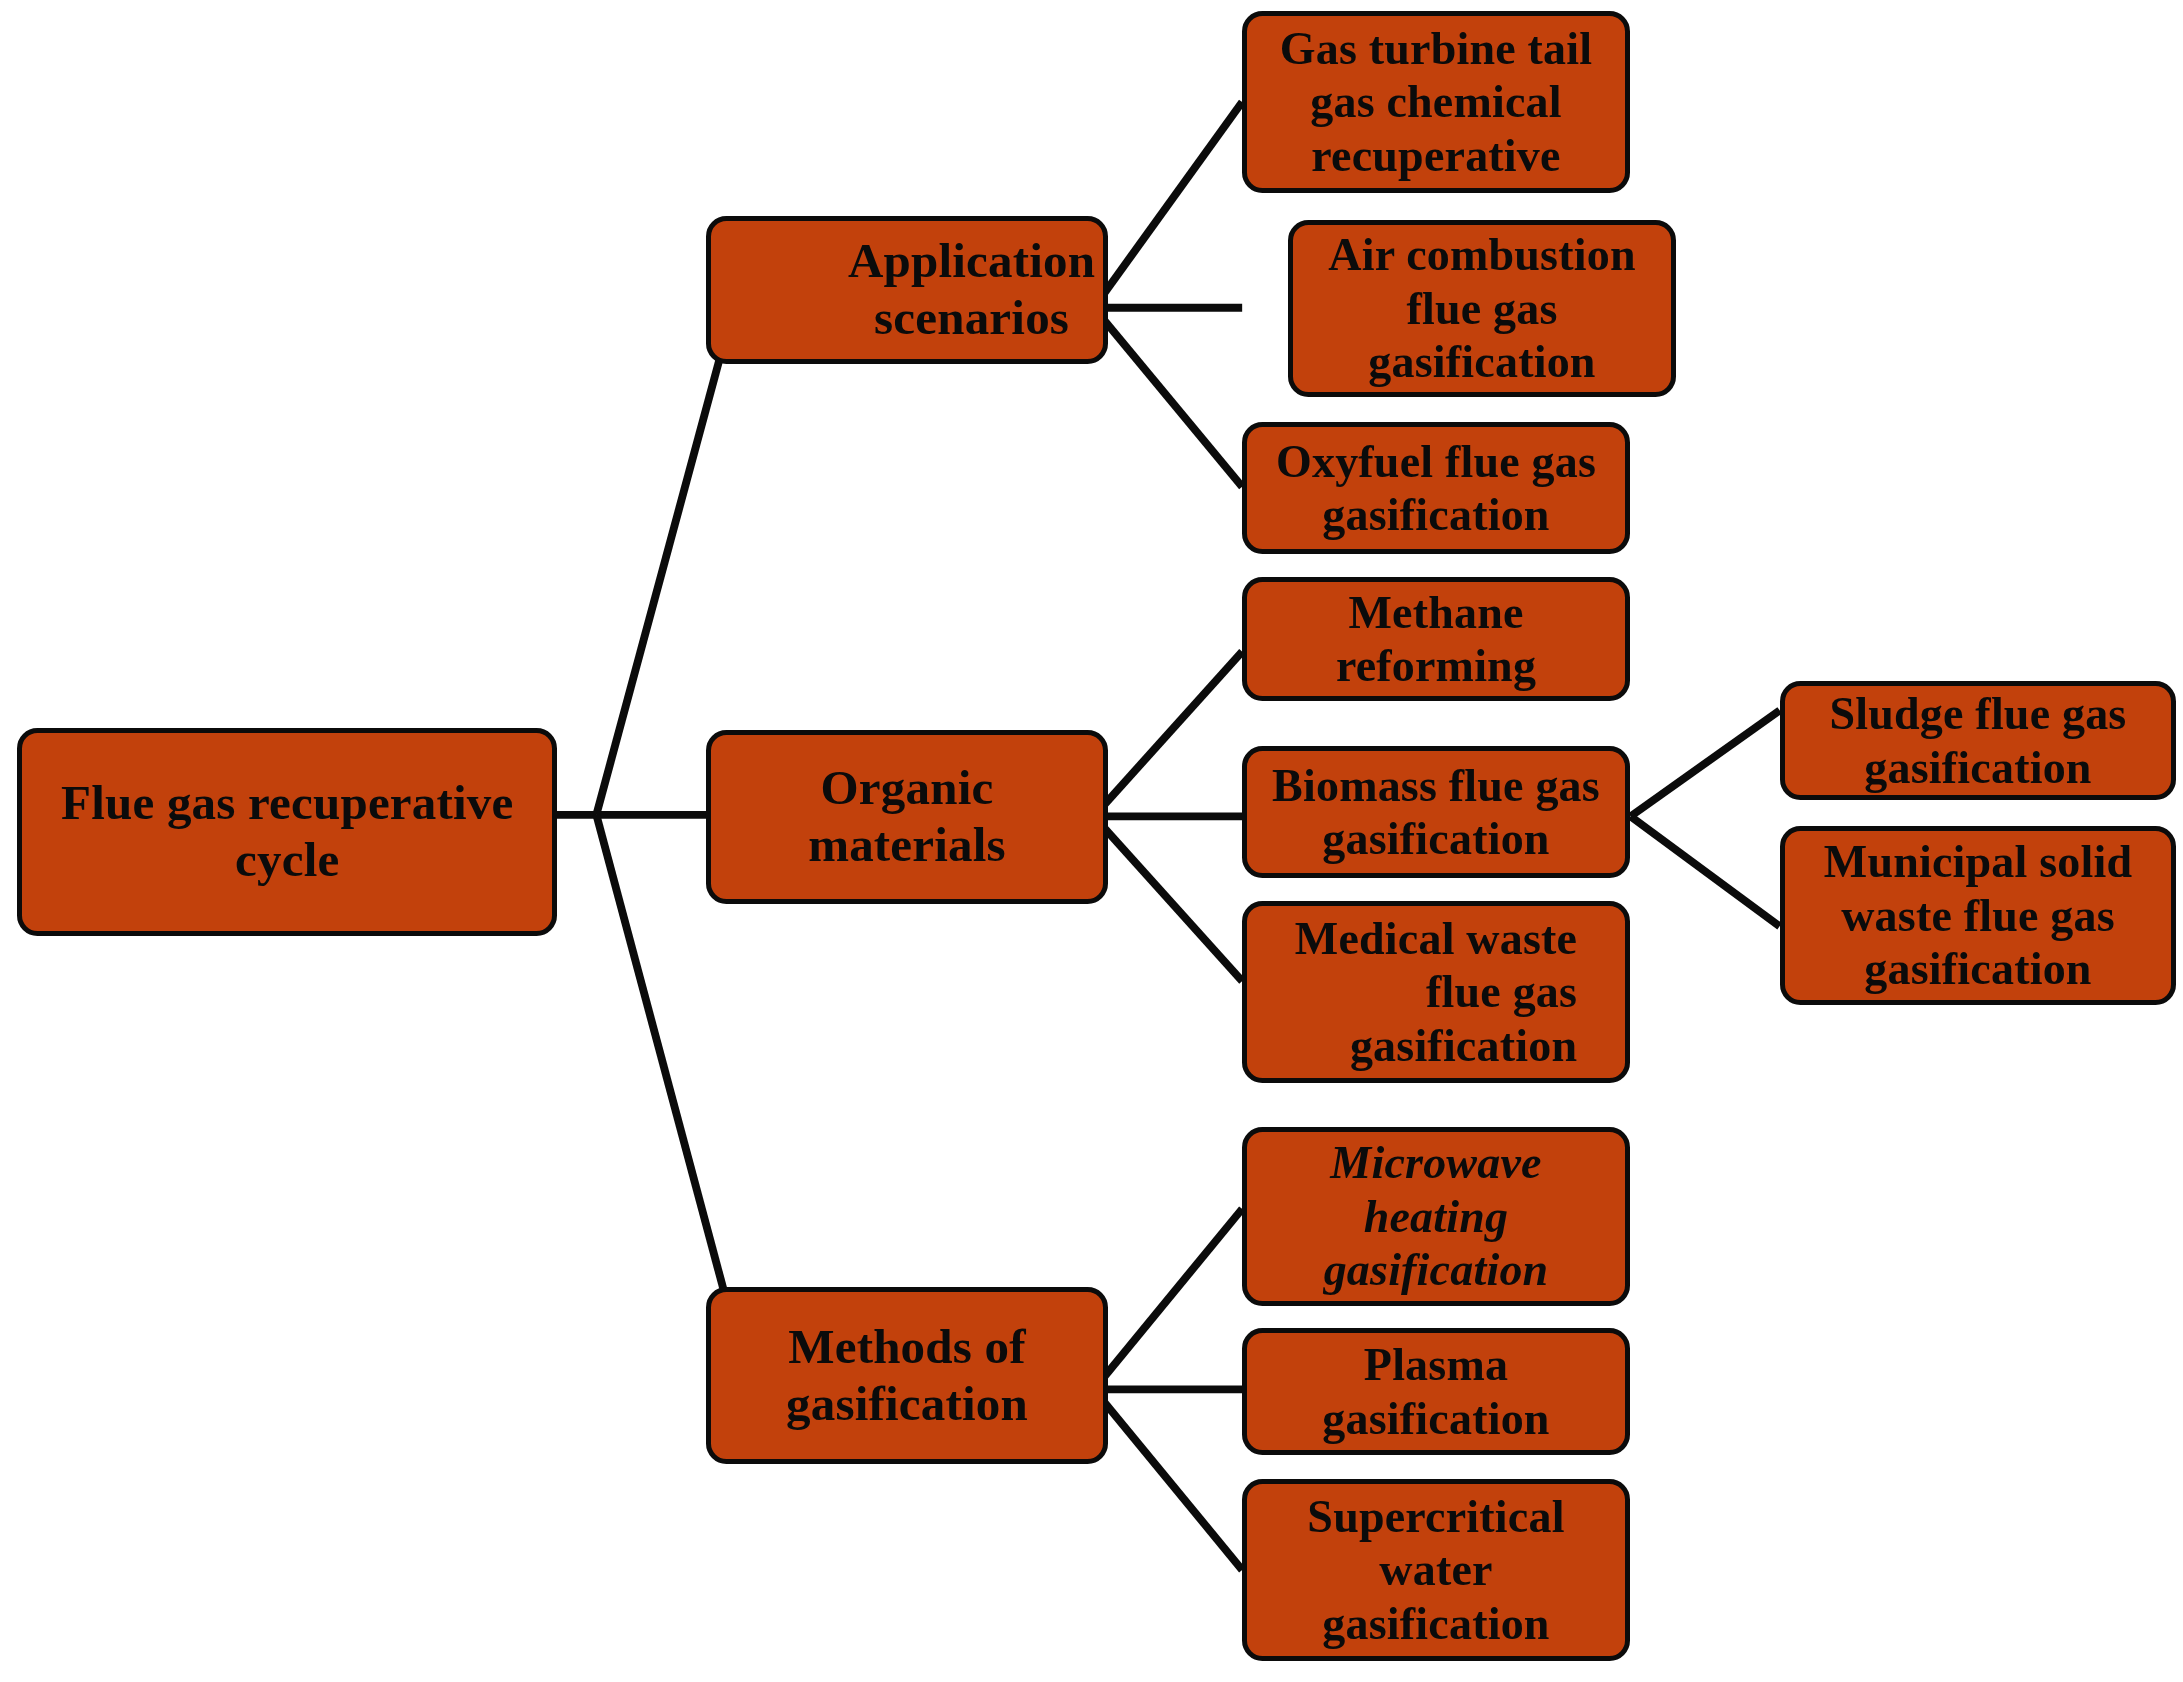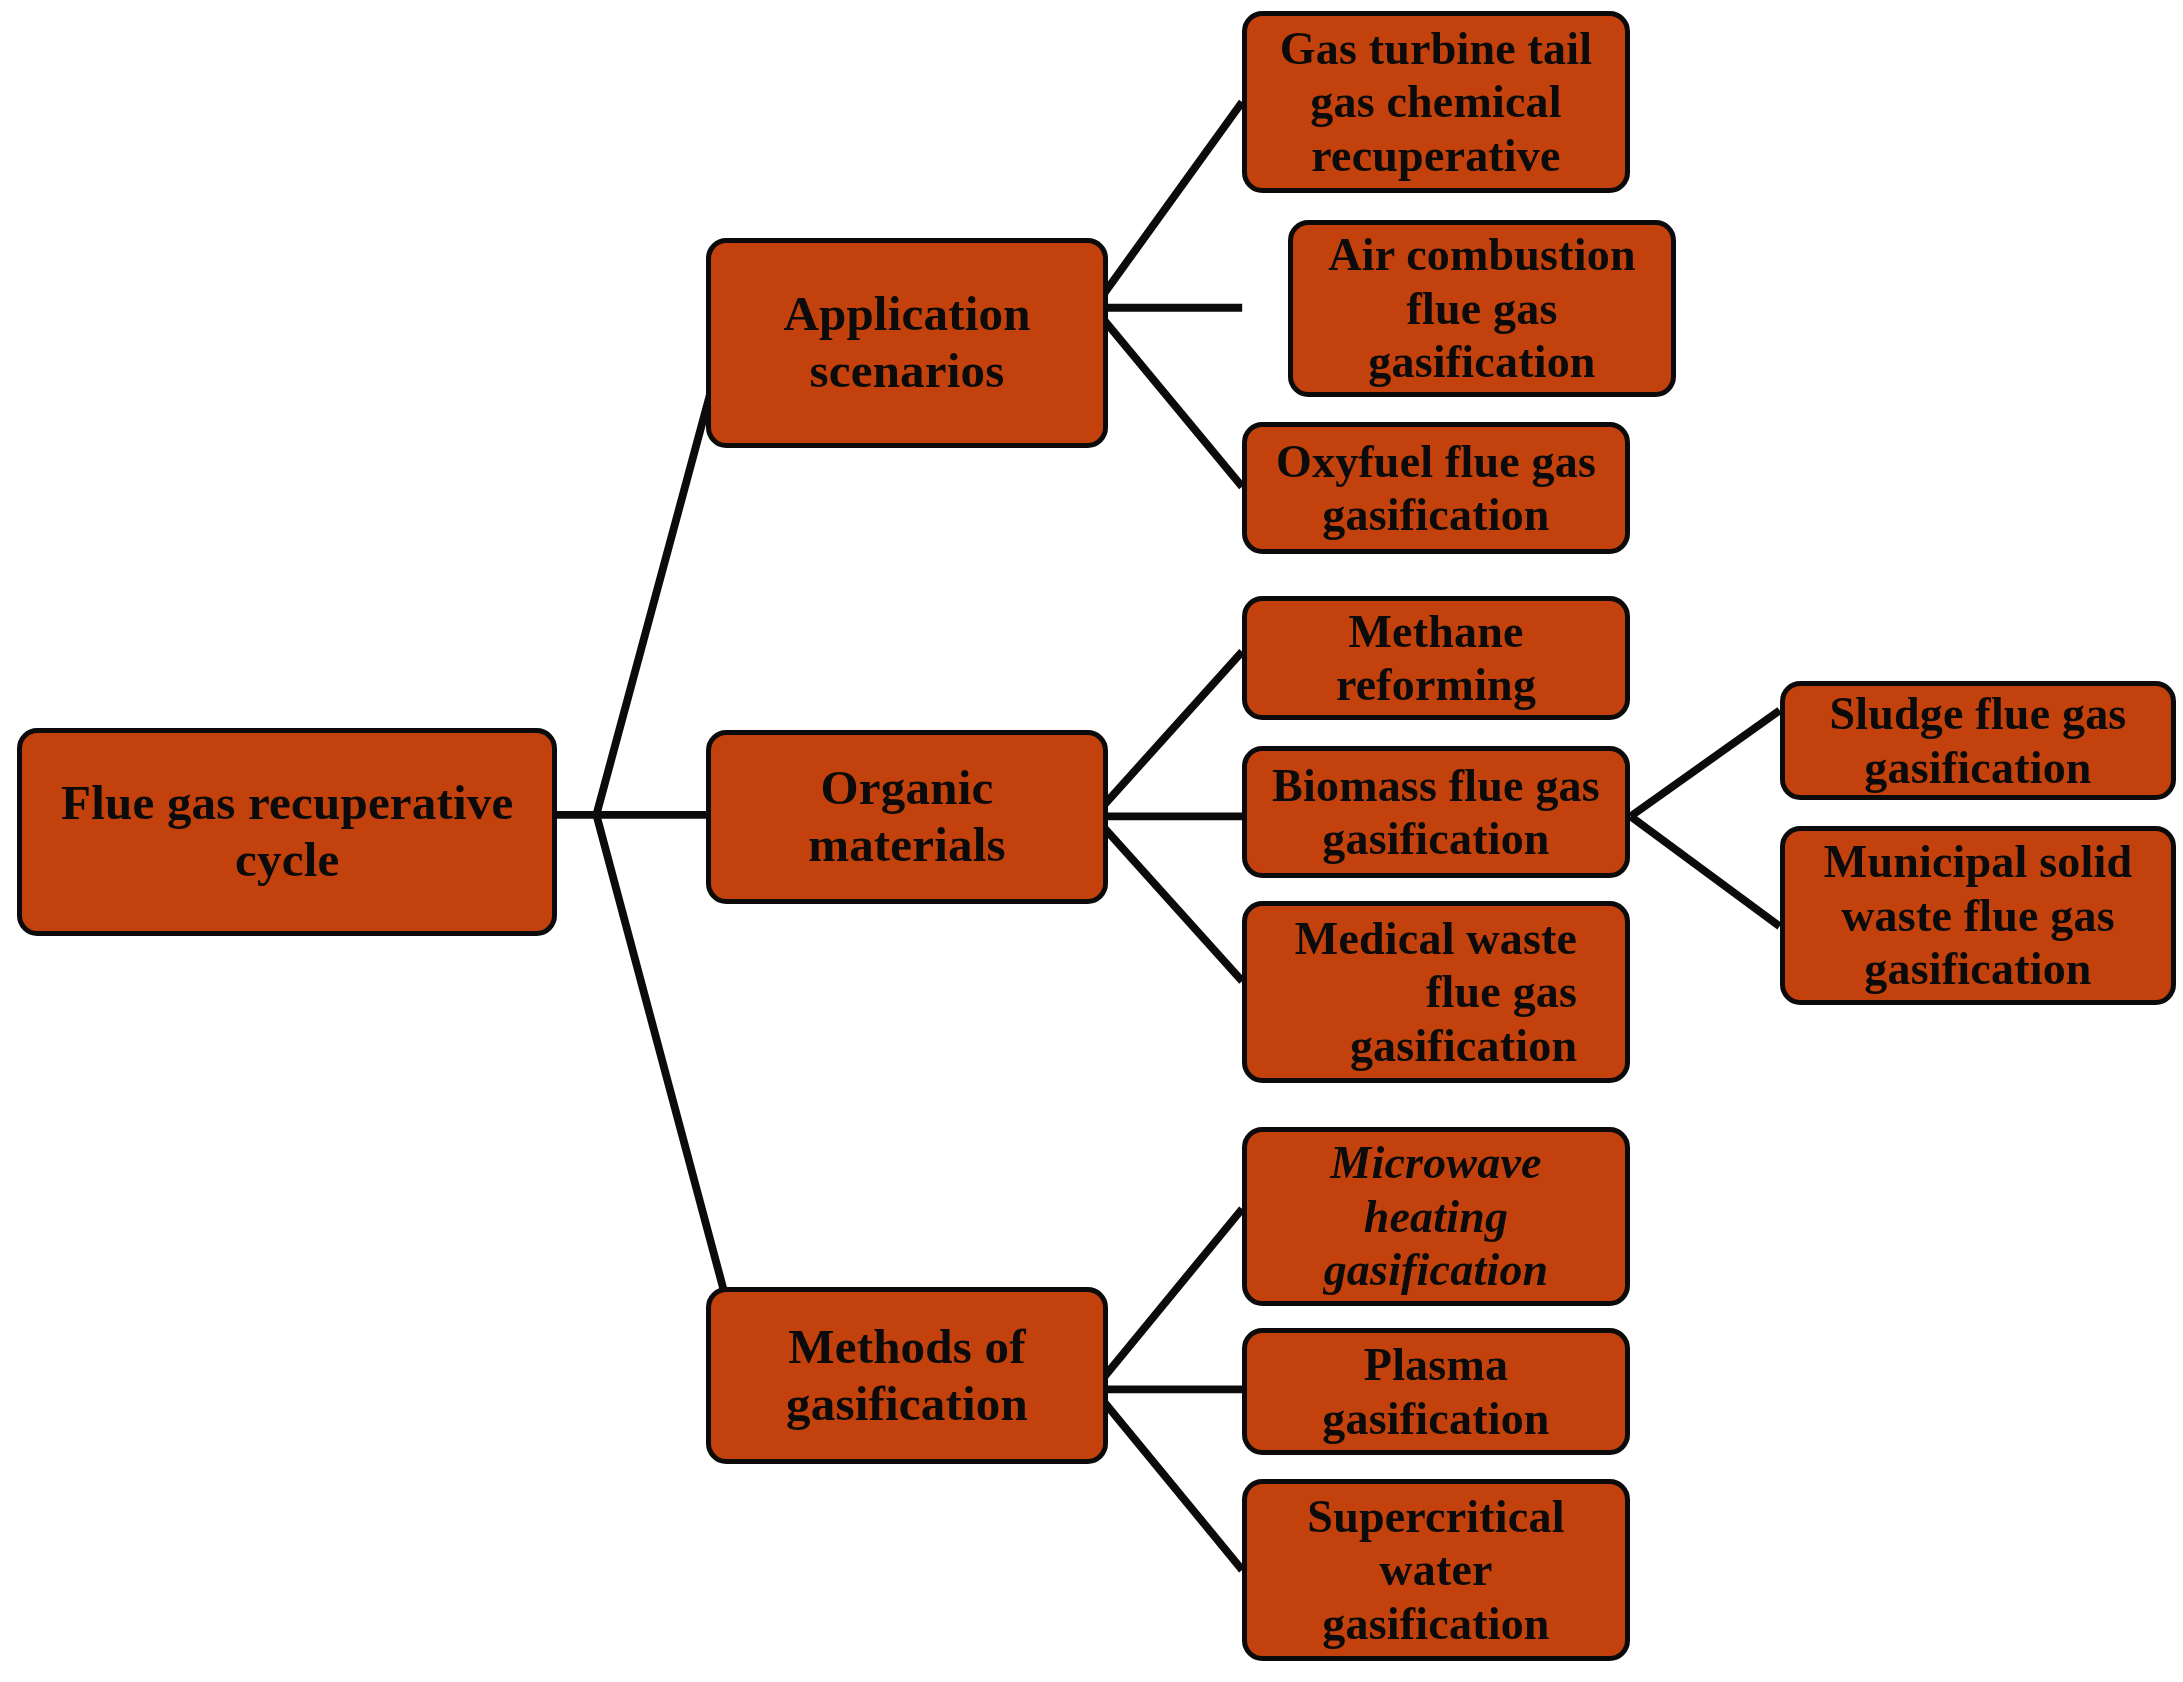--- a/index.html
+++ b/index.html
@@ -71,21 +71,21 @@
       <line x1="1394" y1="1770" x2="1583" y2="1770"></line>
       <line x1="1394" y1="1770" x2="1583" y2="2000"></line>
     </g>
   </svg>
 
   <div class="node root" style="left:17.3px; top:728px; width:540px; height:208px;">
     <span>Flue gas recuperative
 cycle</span>
   </div>
 
-  <div class="node branch" style="left:706px; top:238px; width:402px; height:210px;">
+  <div class="node branch" style="left:706px; top:216px; width:402px; height:148px;justify-content:flex-end;">
     <span>Application
 scenarios</span>
   </div>
 
   <div class="node leaf" style="left:1242px; top:11px; width:388px; height:182px;">
     <span>Gas turbine tail
 gas chemical
 recuperative</span>
   </div>
 
@@ -98,21 +98,21 @@
   <div class="node leaf" style="left:1242px; top:422px; width:388px; height:132px;">
     <span>Oxyfuel flue gas
 gasification</span>
   </div>
 
   <div class="node branch" style="left:706px; top:730px; width:402px; height:174px;">
     <span>Organic
 materials</span>
   </div>
 
-  <div class="node leaf" style="left:1242px; top:596px; width:388px; height:124px;">
+  <div class="node leaf" style="left:1242px; top:577px; width:388px; height:124px;">
     <span>Methane
 reforming</span>
   </div>
 
   <div class="node leaf" style="left:1242px; top:746px; width:388px; height:132px;">
     <span>Biomass flue gas
 gasification</span>
   </div>
 
   <div class="node leaf" style="left:1242px; top:901px; width:388px; height:182px;text-align:right;">

